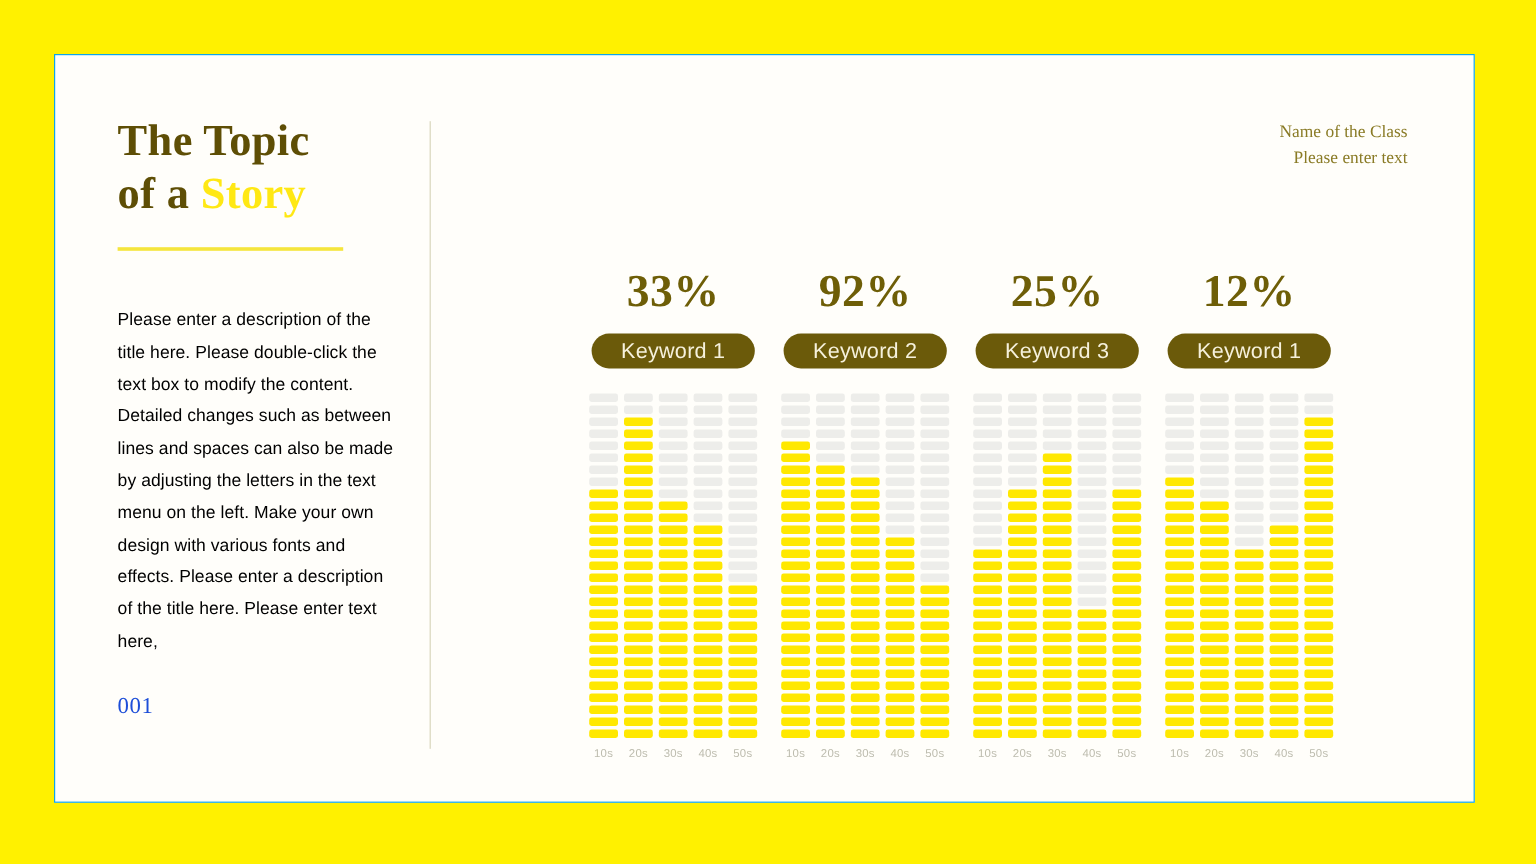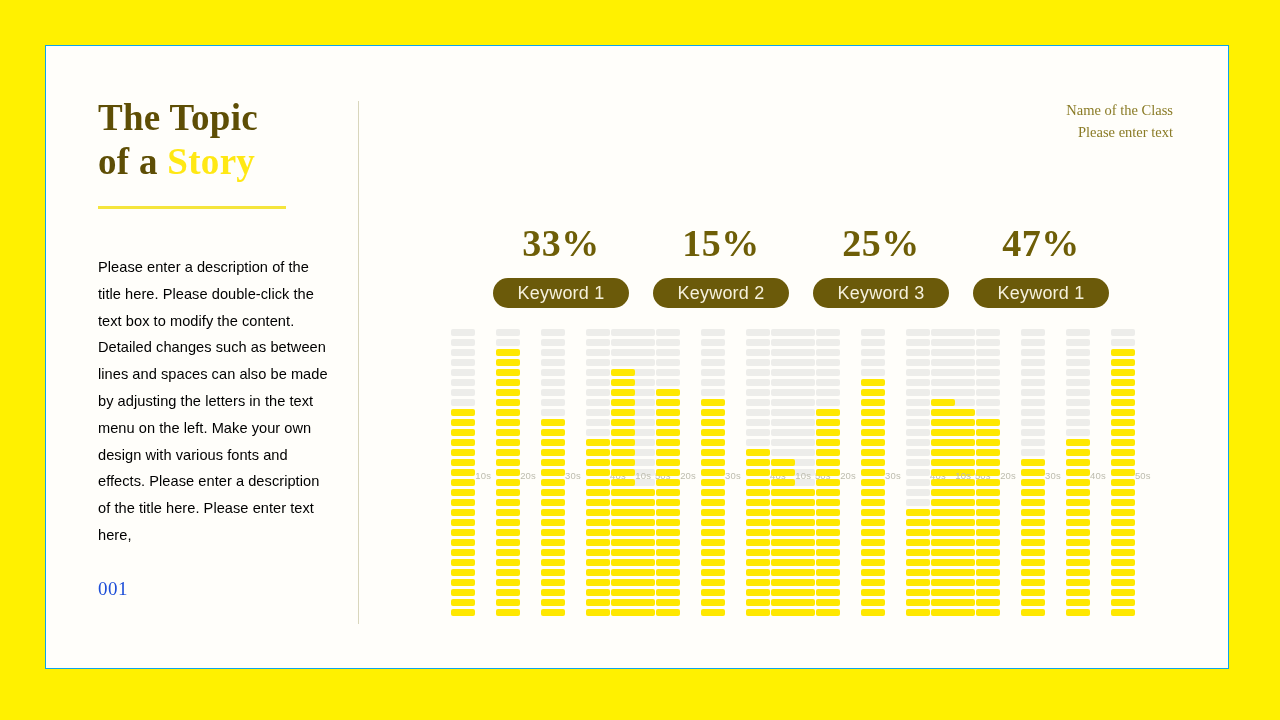--- a/index.html
+++ b/index.html
@@ -100,21 +100,21 @@
     display:flex;align-items:center;justify-content:center;
     letter-spacing:.2px;
   }
   .bars{
     margin-top:18px;
     display:flex;
     gap:5px;
     align-items:flex-end;
   }
   .bar-col{
-    display:flex;flex-direction:row;align-items:center;
+    display:flex;flex-direction:column;align-items:center;
   }
   .track{
     display:flex;flex-direction:column-reverse;
     width:24px;
   }
   .seg{
     width:24px;height:7px;
     border-radius:2px;
     margin-top:3px;
     background:#EDEDEA;
@@ -321,21 +321,21 @@
               <div class="seg"></div>
               <div class="seg"></div>
               <div class="seg"></div>
               <div class="seg"></div>
             </div>
             <div class="tick">50s</div>
           </div>
         </div>
       </div>
       <div class="group">
-        <div class="pct">15%</div>
+        <div class="pct">92%</div>
         <div class="pill">Keyword 2</div>
         <div class="bars">
           <div class="bar-col">
             <div class="track">
               <div class="seg on"></div>
               <div class="seg on"></div>
               <div class="seg on"></div>
               <div class="seg on"></div>
               <div class="seg on"></div>
               <div class="seg on"></div>
@@ -673,21 +673,21 @@
               <div class="seg"></div>
               <div class="seg"></div>
               <div class="seg"></div>
               <div class="seg"></div>
             </div>
             <div class="tick">50s</div>
           </div>
         </div>
       </div>
       <div class="group">
-        <div class="pct">47%</div>
+        <div class="pct">12%</div>
         <div class="pill">Keyword 1</div>
         <div class="bars">
           <div class="bar-col">
             <div class="track">
               <div class="seg on"></div>
               <div class="seg on"></div>
               <div class="seg on"></div>
               <div class="seg on"></div>
               <div class="seg on"></div>
               <div class="seg on"></div>

